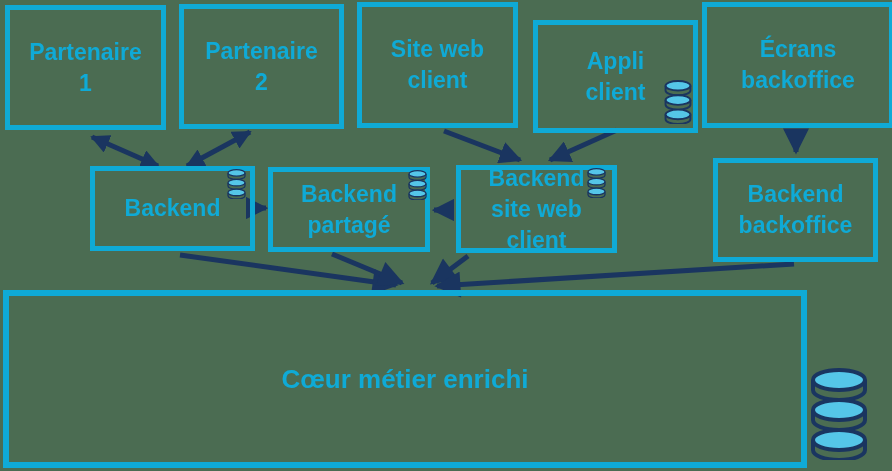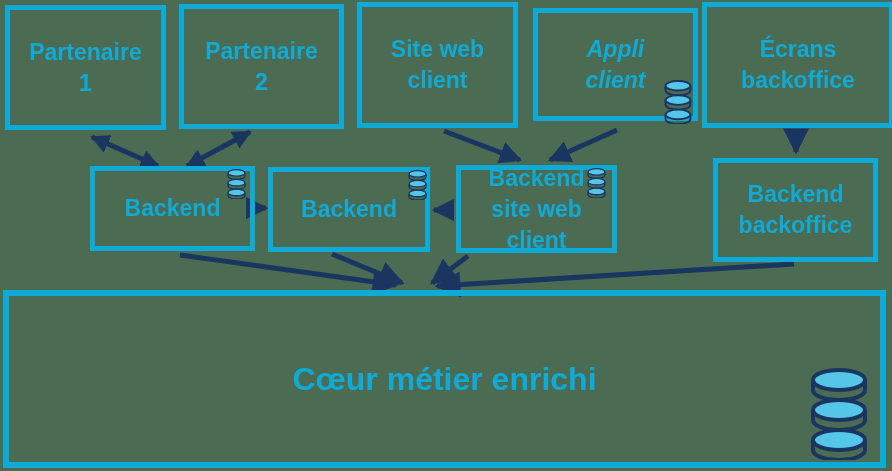--- a/index.html
+++ b/index.html
@@ -14,27 +14,27 @@
     border:5px solid var(--accent,#0FAAD6);
     color:var(--accent,#0FAAD6);
     background:transparent;
     display:flex;flex-direction:column;align-items:center;justify-content:center;
     text-align:center;font-weight:bold;font-size:23px;line-height:31px;
     overflow:visible;
   }
   .b-p1{left:5px;top:5px;width:161px;height:125px;}
   .b-p2{left:179px;top:4px;width:165px;height:125px;}
   .b-swc{left:357px;top:2px;width:161px;height:126px;}
-  .b-amc{left:533px;top:8px;width:165px;height:113px;font-style:italic;}
+  .b-amc{left:533px;top:20px;width:165px;height:113px;}
   .b-eb{left:702px;top:2px;width:192px;height:126px;}
   .b-bpart{left:90px;top:166px;width:165px;height:85px;}
   .b-bpartage{left:268px;top:167px;width:162px;height:85px;}
   .b-bswc{left:456px;top:165px;width:161px;height:88px;}
   .b-bbo{left:713px;top:158px;width:165px;height:104px;}
-  .b-coeur{left:3px;top:290px;width:883px;height:178px;border-width:6px;font-size:32px;text-align:center;}
+  .b-coeur{left:3px;top:290px;width:804px;height:178px;border-width:6px;font-size:26px;text-align:center;}
   .arrows{position:absolute;left:0;top:0;pointer-events:none;}
   .db{position:absolute;pointer-events:none;}
   .db-amc{left:661px;top:80px;width:34px;height:44px;}
   .db-bpart{left:224px;top:169px;width:25px;height:30px;}
   .db-bpartage{left:405px;top:170px;width:25px;height:30px;}
   .db-bswc{left:584px;top:168px;width:25px;height:30px;}
   .db-coeur{left:804px;top:368px;width:70px;height:92px;}
 </style>
 </head>
 <body>
@@ -95,20 +95,21 @@
     <span>Écrans</span>
     <span>backoffice</span>
   </div>
 
   <div class="box b-bpart">
     <span>Backend</span>
   </div>
 
   <div class="box b-bpartage">
     <span>Backend</span>
+    <span>partagé</span>
   </div>
 
   <div class="box b-bswc">
     <span>Backend</span>
     <span>site web</span>
     <span>client</span>
   </div>
 
   <div class="box b-bbo">
     <span>Backend</span>

